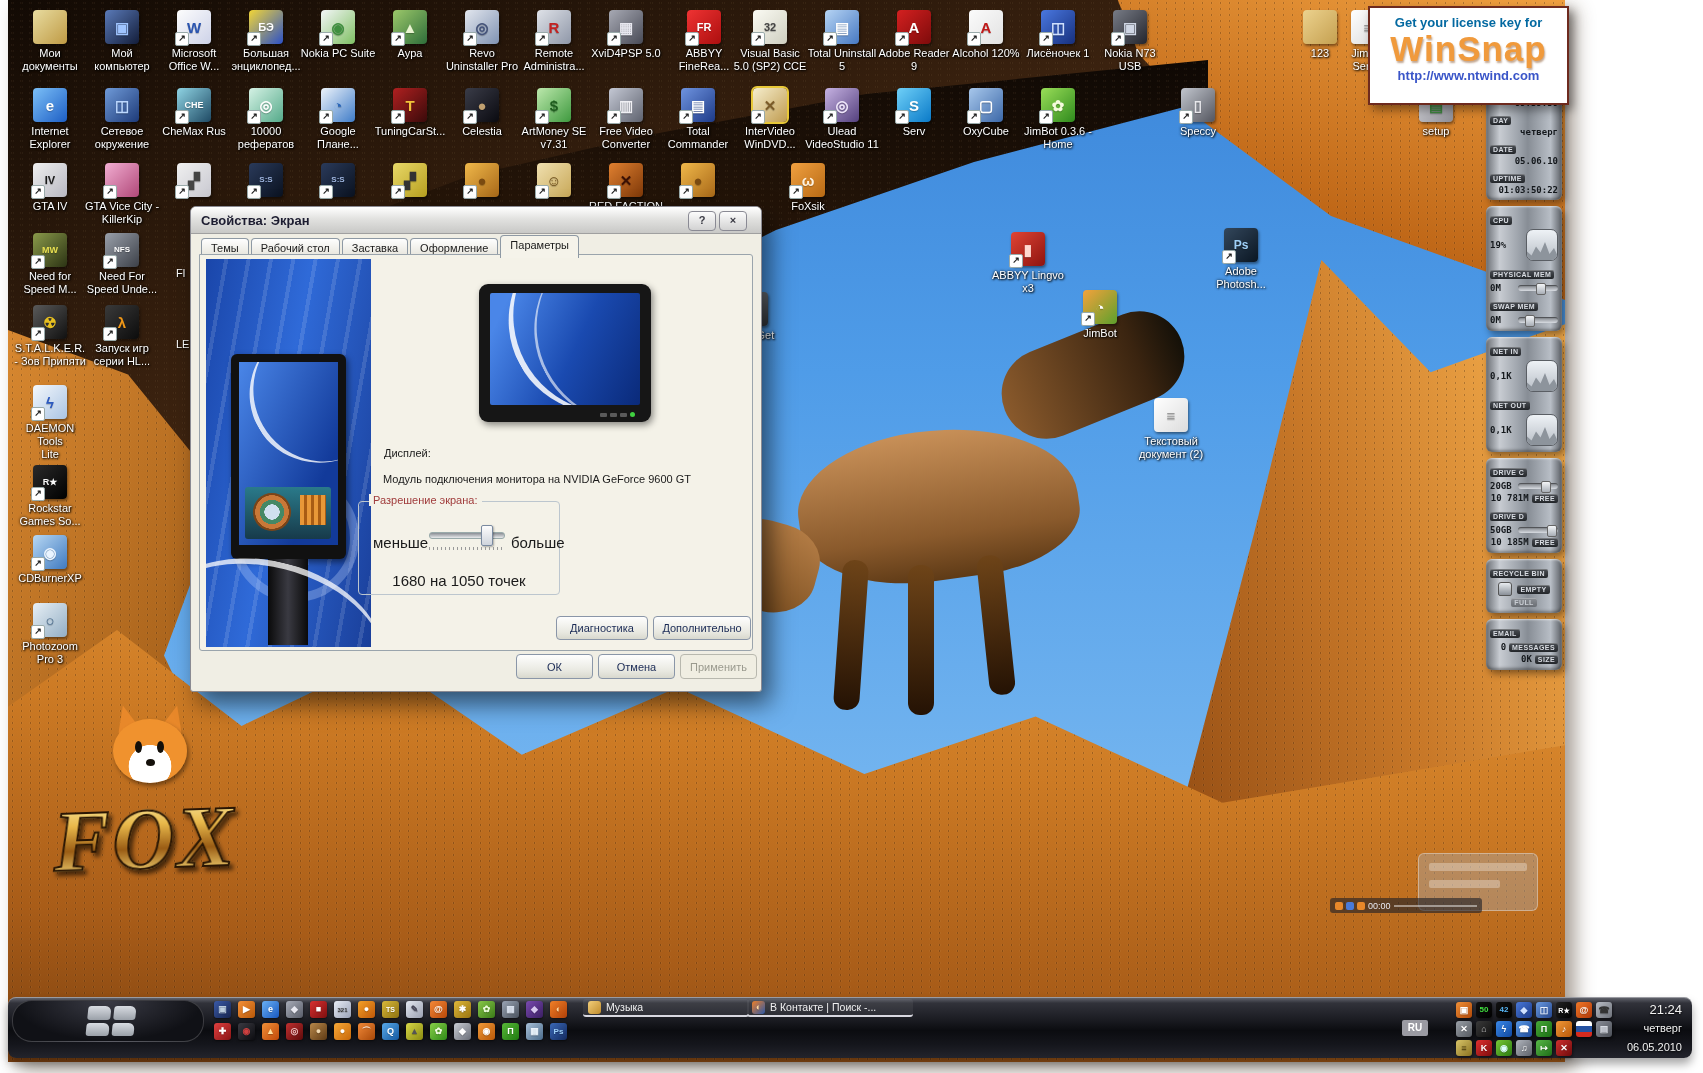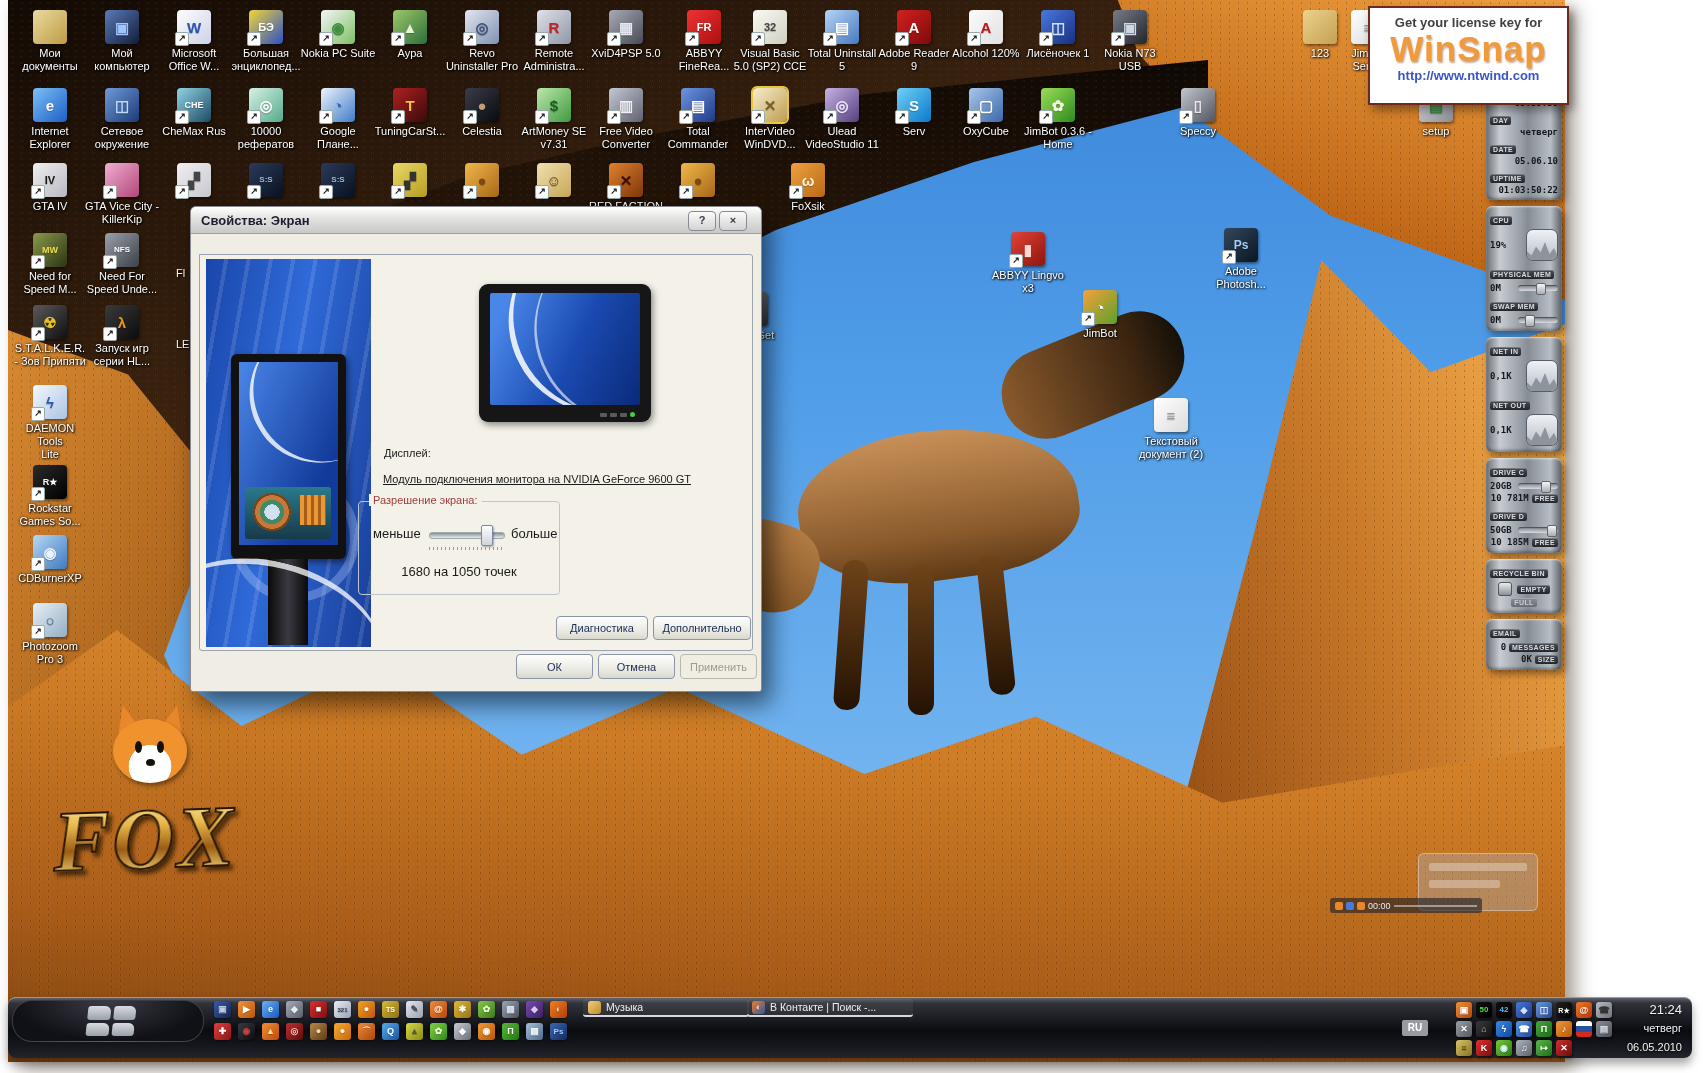--- a/index.html
+++ b/index.html
@@ -121,42 +121,42 @@
   .rm-scr::before{content:"";position:absolute;left:18px;top:-70px;width:190px;height:190px;
       border-radius:50%;border-left:6px solid rgba(255,255,255,.85);transform:rotate(-28deg);}
   .rm-scr::after{content:"";position:absolute;left:44px;top:-60px;width:190px;height:190px;
       border-radius:50%;border-left:3px solid rgba(255,255,255,.6);transform:rotate(-28deg);}
   .rm-btns{position:absolute;right:16px;bottom:5px;display:flex;gap:3px;align-items:center;}
   .rm-dash{width:7px;height:4px;background:#5a5a5a;border-radius:1px;}
   .rm-pwr{width:5px;height:5px;border-radius:50%;background:#40d040;}
   .fld{position:absolute;font-size:11px;color:#1a1a1a;}
   .grp{position:absolute;border:1px solid #bcc6ce;border-radius:4px;}
   .grp-cap{position:absolute;top:-8px;left:10px;background:#f4f2e8;padding:0 4px;color:#a03c3c;}
-  .sl-lab{position:absolute;font-size:13px;}
+  .sl-lab{position:absolute;font-size:15px;margin-top:8px;}
   .sl-track{position:absolute;height:5px;border-radius:3px;background:linear-gradient(#8a8e94,#e8eaec);
       border:1px solid #9aa;}
   .sl-thumb{position:absolute;width:10px;height:19px;border-radius:2px;border:1px solid #7a8aa0;
       background:linear-gradient(#fdfdfd,#cfd4dc);box-shadow:1px 1px 2px rgba(0,0,0,.3);cursor:default;}
   .sl-ticks{position:absolute;height:3px;
       background:repeating-linear-gradient(90deg,#999 0 1px,transparent 1px 4px);}
   .combo{position:absolute;height:21px;background:#fff;border:1px solid #7f9db9;display:flex;
       align-items:center;}
   .combo-txt{flex:1;padding-left:4px;white-space:nowrap;overflow:hidden;}
   .combo-arr{width:17px;height:100%;background:linear-gradient(#eef2fc,#b8c8ea);
       border-left:1px solid #7f9db9;text-align:center;font-size:8px;line-height:20px;color:#223;}
   .rainbow{position:absolute;height:15px;border:1px solid #888;
       background:repeating-linear-gradient(90deg,#f00 0 3px,#ff0 3px 6px,#0f0 6px 9px,#0ff 9px 12px,#00f 12px 15px,#f0f 15px 18px);}
   .xpbtn{position:absolute;height:22px;border:1px solid #8a96a8;border-radius:4px;font-size:11px;
       color:#1a2a55;background:linear-gradient(#fefefe,#e8e8e0 70%,#d8d8ce);text-align:center;
       cursor:default;display:flex;align-items:center;justify-content:center;}
   .xpbtn.disabled{color:#9a9a8e;border-color:#b8b8ae;background:#f0eee2;}
   
   .banner{position:absolute;left:1368px;top:6px;width:197px;height:95px;background:#fff;z-index:35;
       border:2px solid #6e2a1e;box-shadow:4px 5px 9px rgba(0,0,0,.4);text-align:center;}
-  .b-lead{font-size:13px;font-weight:bold;color:#404040;margin-top:7px;}
+  .b-lead{font-size:13px;font-weight:bold;color:#0369a1;margin-top:7px;}
   .b-brand{font-size:35px;font-weight:bold;color:#f09a3c;letter-spacing:1px;line-height:38px;
       text-shadow:1px 2px 2px rgba(120,60,10,.45);}
   .b-url{font-size:13px;font-weight:bold;color:#3a55c8;}
   
   .sidebar{position:absolute;left:1486px;top:95px;width:76px;z-index:20;}
   .panel{position:relative;margin-bottom:6px;padding:3px 4px 4px;border-radius:6px;
       background:linear-gradient(90deg,#6a6e74,#c8ccd2 18%,#9aa0a8 45%,#878d95 55%,#b8bec6 85%,#5a5e64);
       box-shadow:inset 0 1px 2px rgba(255,255,255,.6),inset 0 -2px 3px rgba(0,0,0,.35),3px 4px 7px rgba(0,0,0,.4);}
   .badge{display:inline-block;background:linear-gradient(180deg,#4a4e54,#23262a);color:#d8dce2;
       font-size:7px;font-weight:bold;letter-spacing:.4px;padding:1px 3px;border-radius:2px;
@@ -709,20 +709,28 @@
   </div>
 
   <div class="dialog">
     <div class="titlebar">
       <span class="dtitle">Свойства: Экран</span>
       <span class="tbtns">
         <span class="tbtn">?</span>
         <span class="tbtn">×</span>
       </span>
     </div>
+    <div class="tabs">
+
+    <span class="tab">Темы</span>
+        <span class="tab">Рабочий стол</span>
+        <span class="tab">Заставка</span>
+        <span class="tab">Оформление</span>
+        <span class="tab active">Параметры</span>
+      </div>
     <div class="tabpage"></div>
 
     <div class="lp">
       <div class="lp-ghost"></div>
       <div class="lp-mon">
         <div class="lp-scr">
           <div class="gpu">
               <i class="gpu-fan"></i>
               <i class="gpu-hs"></i>
             </div>
@@ -735,21 +743,21 @@
       <div class="rm-scr"></div>
       <div class="rm-btns">
           <i class="rm-dash"></i>
           <i class="rm-dash"></i>
           <i class="rm-dash"></i>
           <i class="rm-pwr"></i>
         </div>
     </div>
 
     <span class="fld" style="left:193px;top:240px;">Дисплей:</span>
-    <span class="fld" style="left:192px;top:266px;text-decoration:underline;">Модуль подключения монитора на NVIDIA GeForce 9600 GT</span>
+    <span class="fld" style="left:192px;top:266px;">Модуль подключения монитора на NVIDIA GeForce 9600 GT</span>
 
     <div class="grp" style="left:167px;top:294px;width:200px;height:92px;">
       <span class="grp-cap">Разрешение экрана:</span>
       <span class="sl-lab" style="left:14px;top:24px;">меньше</span>
       <div class="sl-track" style="left:70px;top:30px;width:74px;"></div>
       <div class="sl-thumb" style="left:122px;top:23px;"></div>
       <div class="sl-ticks" style="left:70px;top:45px;width:76px;"></div>
       <span class="sl-lab" style="left:152px;top:24px;">больше</span>
       <span class="sl-lab" style="left:0;top:62px;width:200px;text-align:center;">1680 на 1050 точек</span>
     </div>

